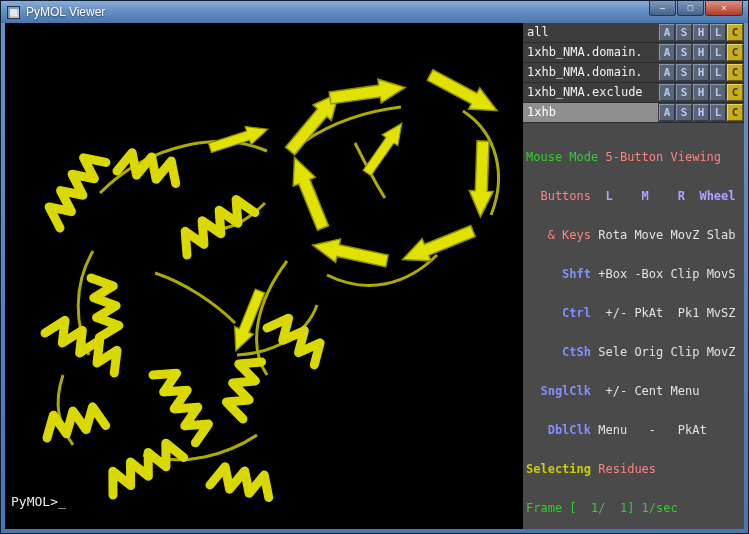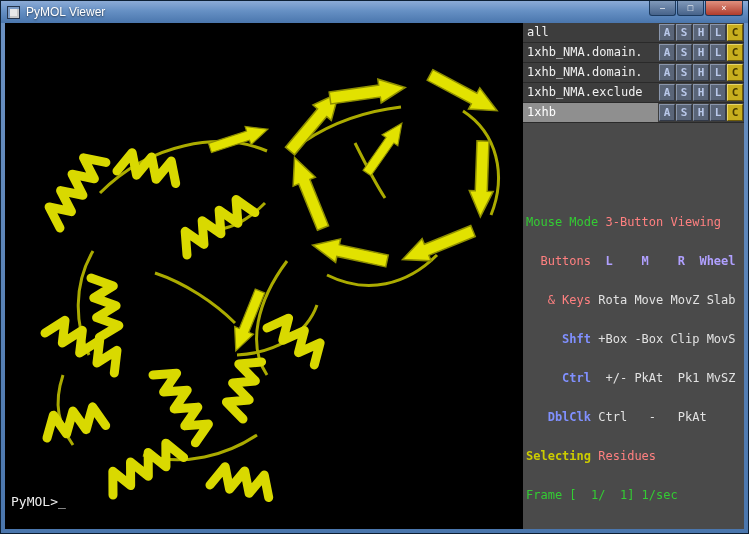--- a/index.html
+++ b/index.html
@@ -227,25 +227,27 @@
           <div class="obtn">S</div>
           <div class="obtn">H</div>
           <div class="obtn">L</div>
           <div class="obtn cbtn">C</div>
         </div>
       </div>
 
       <div class="spacer"></div>
 
       <div class="mpanel">
-        <div class="mline"><span class="c-green">Mouse Mode</span><span class="c-salmon"> 3-Button Viewing</span></div>
+        <div class="mline"><span class="c-green">Mouse Mode</span><span class="c-salmon"> 5-Button Viewing</span></div>
         <div class="mline"><span class="c-salmon">  Buttons</span><span class="c-purple">  L    M    R  Wheel</span></div>
         <div class="mline"><span class="c-salmon">   &amp; Keys</span><span class="c-gray"> Rota Move MovZ Slab</span></div>
         <div class="mline"><span class="c-blue">     Shft</span><span class="c-gray"> +Box -Box Clip MovS</span></div>
         <div class="mline"><span class="c-blue">     Ctrl</span><span class="c-gray">  +/- PkAt  Pk1 MvSZ</span></div>
-        <div class="mline"><span class="c-blue">   DblClk</span><span class="c-gray"> Ctrl   -   PkAt</span></div>
+        <div class="mline"><span class="c-blue">     CtSh</span><span class="c-gray"> Sele Orig Clip MovZ</span></div>
+        <div class="mline"><span class="c-blue">  SnglClk</span><span class="c-gray">  +/- Cent Menu</span></div>
+        <div class="mline"><span class="c-blue">   DblClk</span><span class="c-gray"> Menu   -   PkAt</span></div>
         <div class="mline"><span class="c-yellow">Selecting</span><span class="c-salmon"> Residues</span></div>
         <div class="mline"><span class="c-green">Frame [  1/  1] 1/sec</span><span class="c-green"></span></div>
       </div>
 
     </div>
   </div>
 </div>
 
 </body></html>

